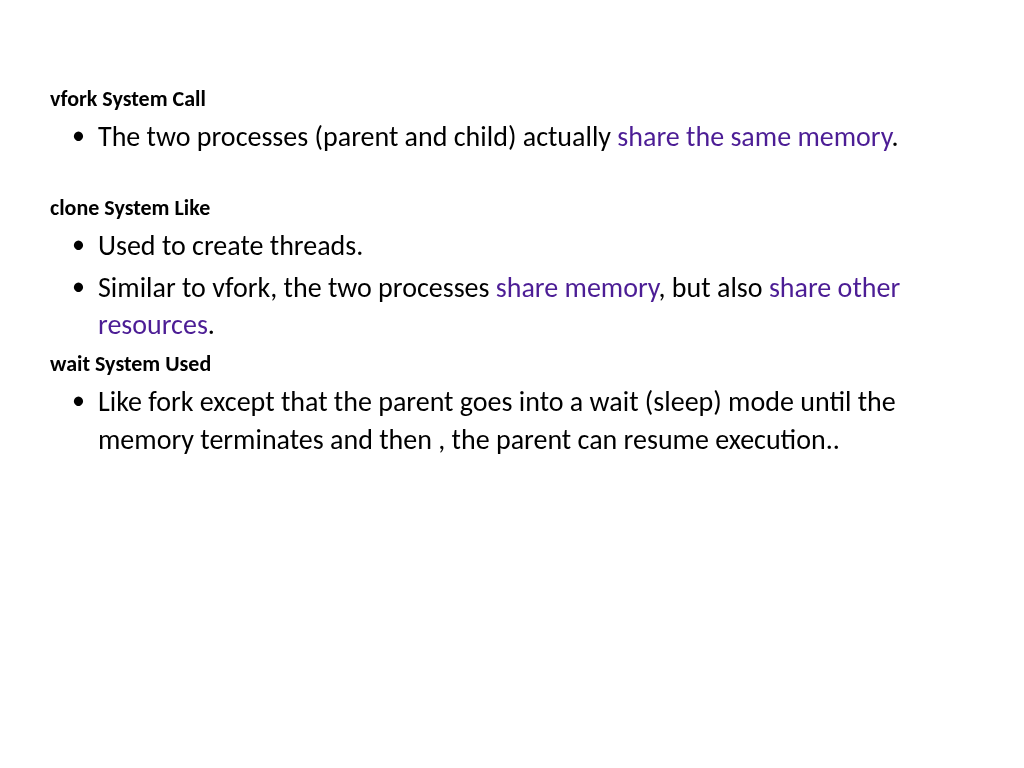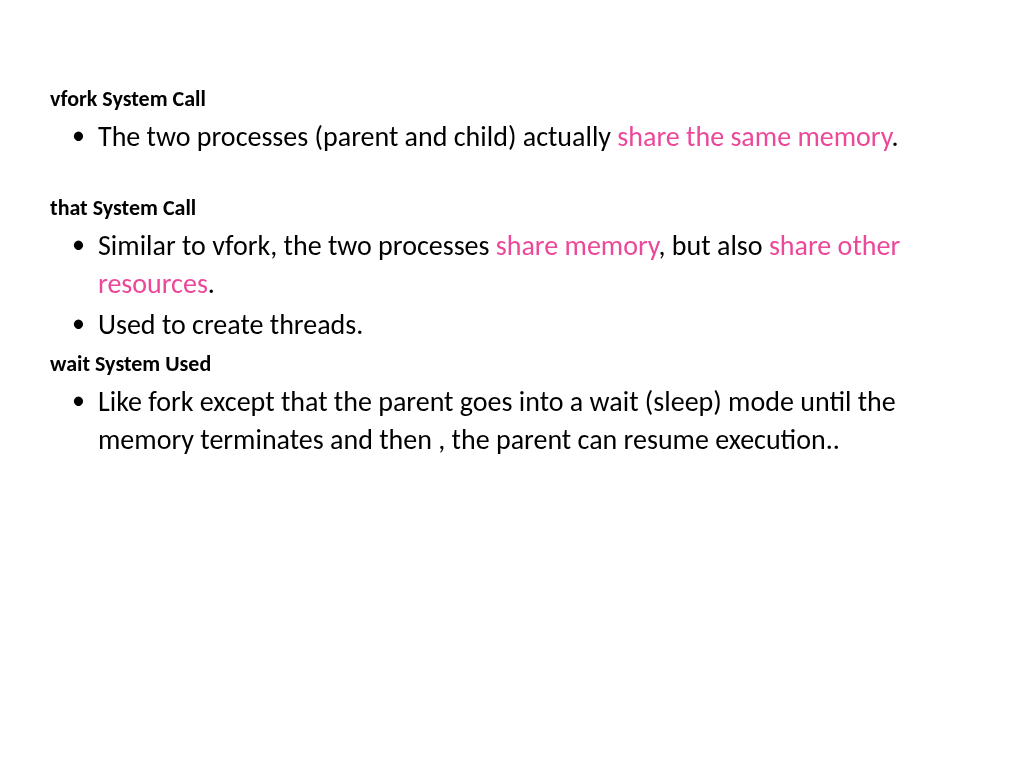--- a/index.html
+++ b/index.html
@@ -35,37 +35,37 @@
       margin-bottom: 4px;
     }
     li::before {
       content: "•";
       position: absolute;
       left: 22px;
       top: 0;
       font-size: 26px;
     }
     .highlight {
-      color: #ec4899;
+      color: #4c1d95;
     }
   </style>
 </head>
 <body>
 
 <div class="heading">vfork System Call</div>
 <ul>
   <li>
     <span>The two processes (parent and child) actually </span><span class="highlight">share the same memory</span><span>.</span>
   </li>
 </ul>
 
-<div class="heading">that System Call</div>
+<div class="heading">clone System Like</div>
 <ul class="tight">
+  <li>Used to create threads.</li>
   <li>
     <span>Similar to vfork, the two processes </span><span class="highlight">share memory</span><span>, but also </span><span class="highlight">share other resources</span><span>.</span>
   </li>
-  <li>Used to create threads.</li>
 </ul>
 
 <div class="heading">wait System Used</div>
 <ul>
   <li> Like fork except that the parent goes into a wait (sleep) mode until the memory terminates and then , the parent can resume execution..</li>
 </ul>
 
 </body></html>

